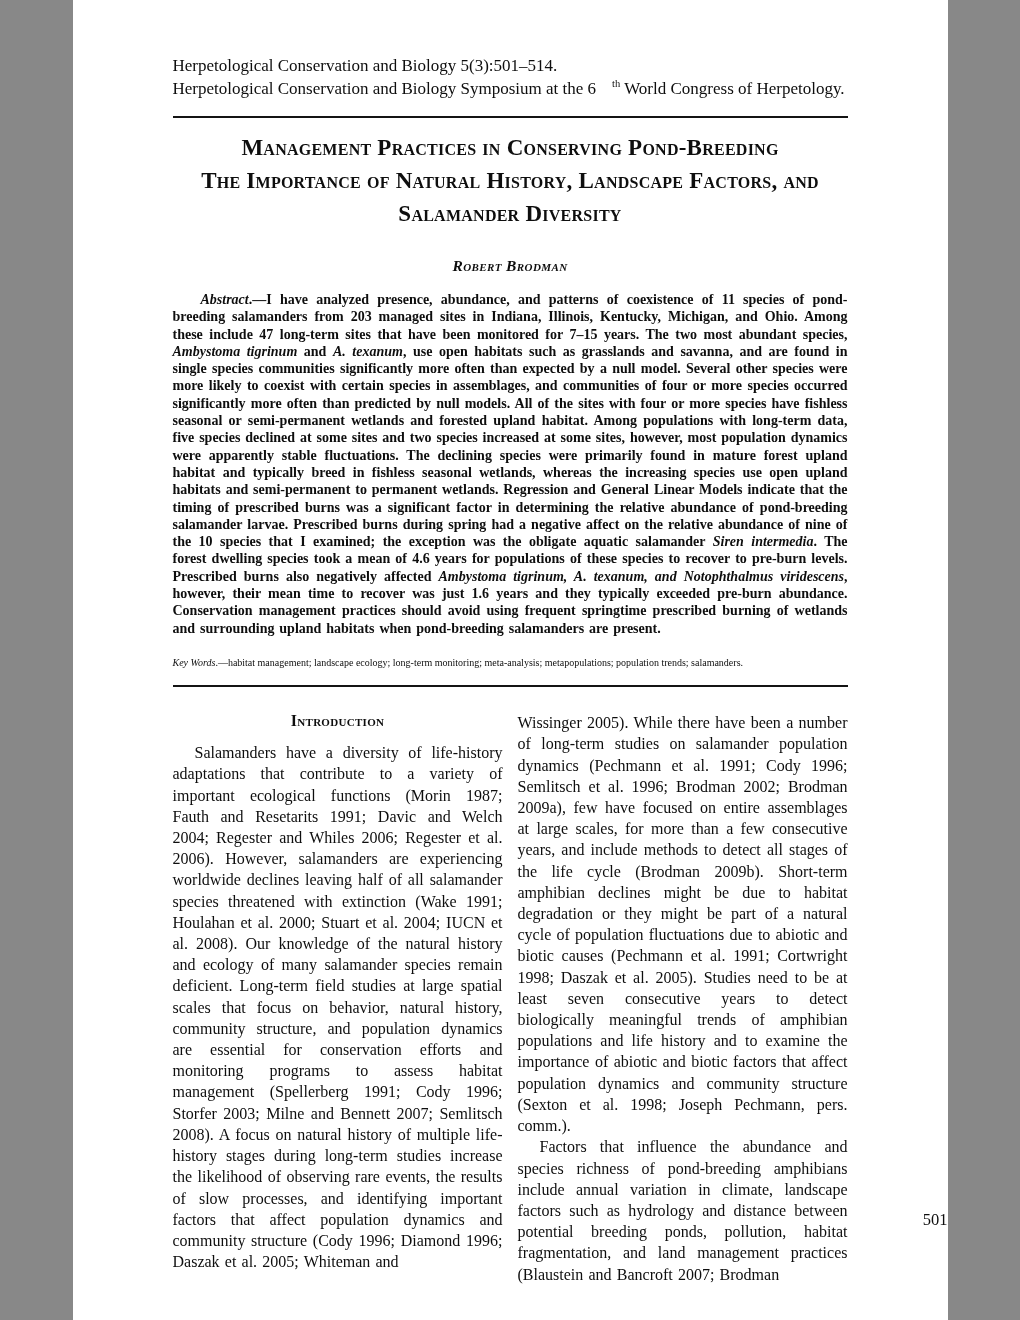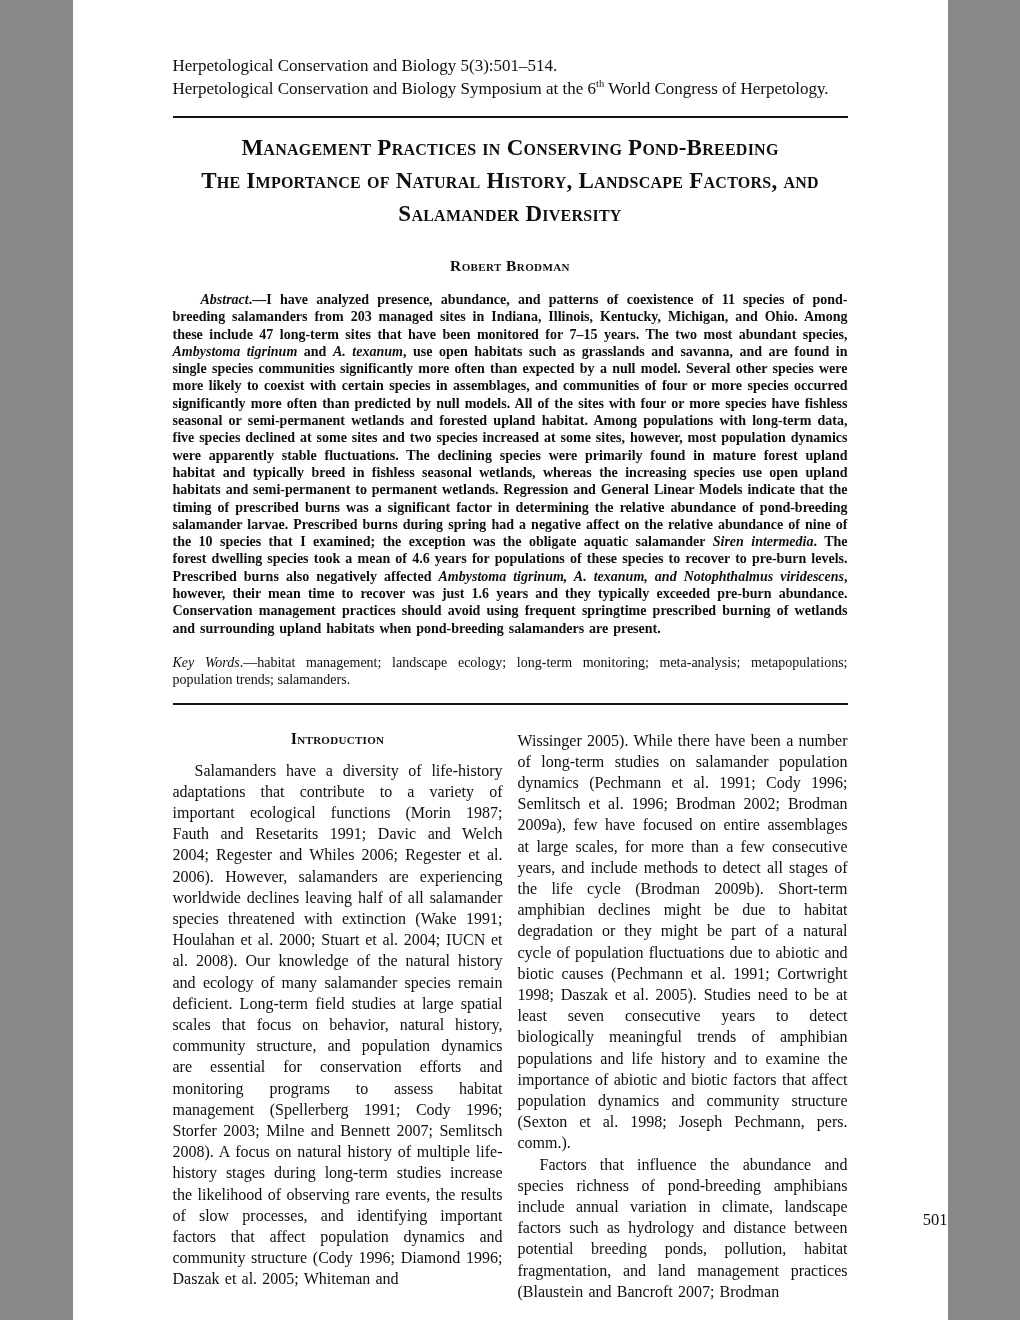--- a/index.html
+++ b/index.html
@@ -25,20 +25,21 @@
     font-weight: bold;
     font-variant: small-caps;
     text-align: center;
     line-height: 33px;
     letter-spacing: 0.25px;
   }
   .author {
     margin-top: 27px;
     font-size: 15.5px;
     font-weight: bold;
+    font-style: italic;
     font-variant: small-caps;
     text-align: center;
     letter-spacing: 0.4px;
   }
   .affiliation {
     margin-top: 22px;
     font-size: 13.5px;
     font-style: italic;
     text-align: center;
   }
@@ -47,21 +48,21 @@
     margin-top: 16px;
     font-size: 14px;
     font-weight: bold;
     line-height: 17.3px;
     text-align: justify;
     text-indent: 28px;
     word-spacing: 1.4px;
   }
   .keywords {
     margin-top: 17px;
-    font-size: 14px;
+    font-size: 10px;
     line-height: 17.3px;
     text-align: justify;
   }
   .cols {
     margin-top: 25px;
     display: flex;
     gap: 15px;
   }
   .col { flex: 1 1 0; min-width: 0; }
   .section-heading {
@@ -72,21 +73,21 @@
     letter-spacing: 0.3px;
     margin-bottom: 12px;
   }
   .body {
     font-size: 16px;
     line-height: 21.2px;
     text-align: justify;
     word-spacing: 1.2px;
   }
   .indent { text-indent: 22px; }
-  .sup { vertical-align: super; font-size: 0.62em; line-height: 0; }
+  .sup { vertical-align: super; font-size: 0.62em; line-height: 0; margin-left: 16px; }
   .pagenum {
     position: absolute;
     top: 1210px;
     left: 0;
     right: 0;
     text-align: right;
     font-size: 16.5px;
   }
 </style>
 </head>

